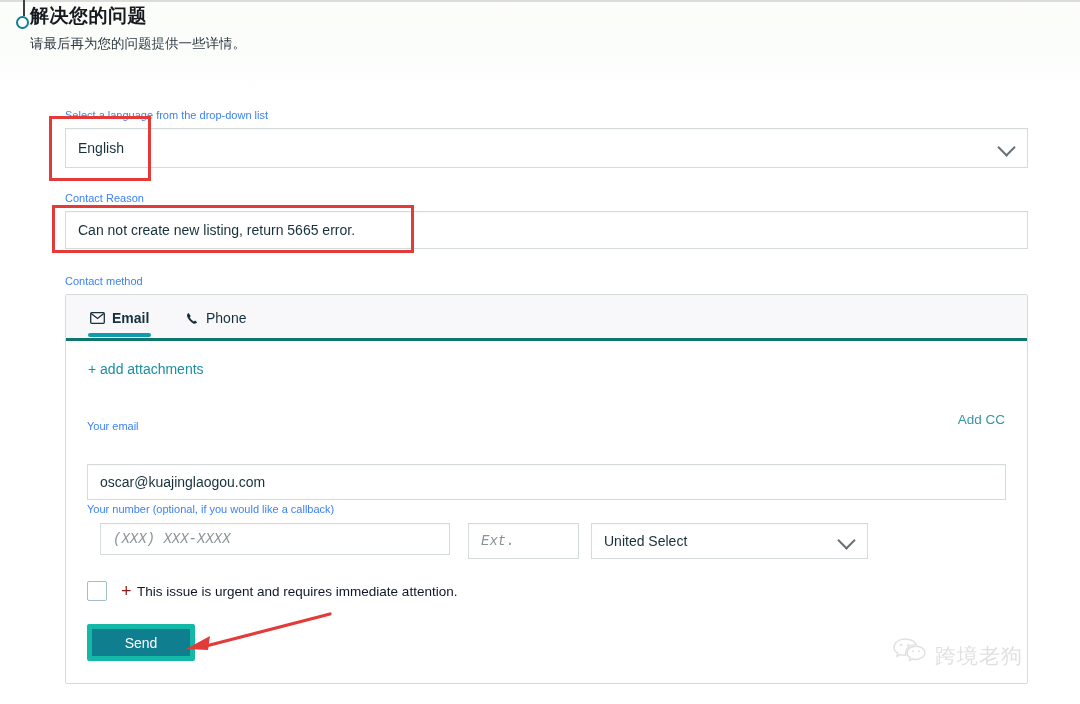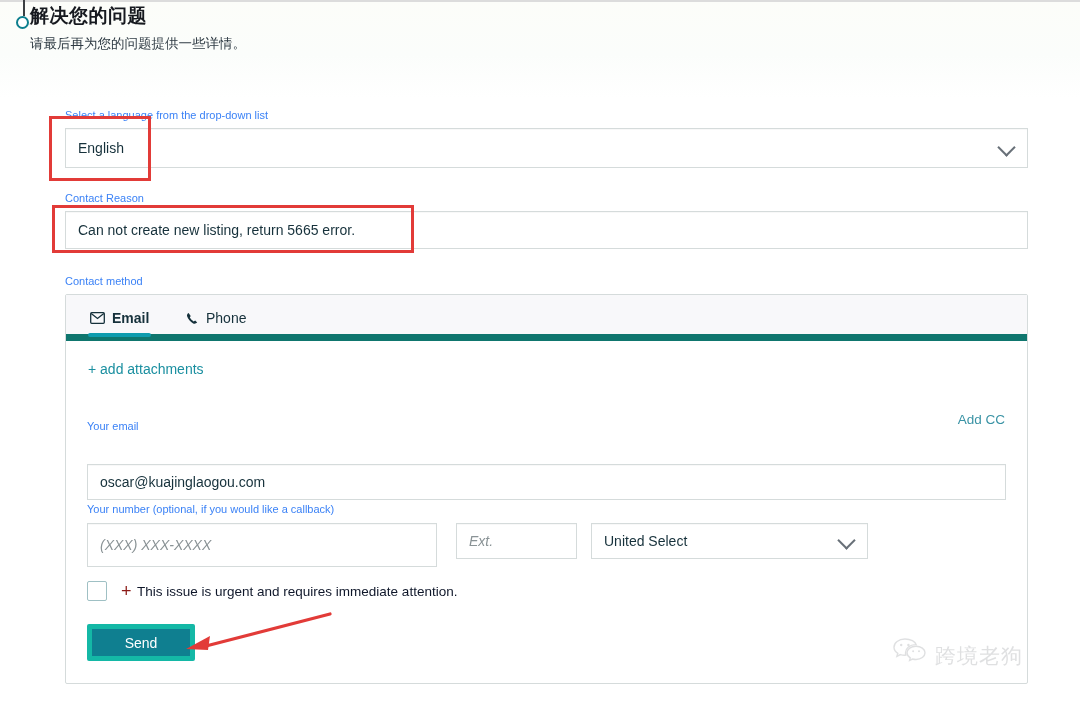--- a/index.html
+++ b/index.html
@@ -133,21 +133,21 @@
     box-sizing: border-box;
     border: 1px solid #d5dbdb;
     background: #ffffff;
     border-radius: 2px;
   }
   #tab-bar {
     position: absolute;
     left: 0; top: 0;
     width: 961px; height: 46px;
     background: #f8f8fa;
-    border-bottom: 7px solid #0f766e;
+    border-bottom: 3px solid #0f766e;
     box-sizing: border-box;
   }
   .tab {
     position: absolute;
     top: 0;
     height: 46px;
     display: flex;
     align-items: center;
     gap: 7px;
     font-size: 14px;
@@ -196,26 +196,26 @@
     cursor: pointer;
   }
   #email-input {
     left: 87px; top: 440px;
     width: 919px; height: 36px; margin-top: 24px;
   }
 
   
   #phone-label { left: 87px; top: 500px; }
   #phone-input {
-    left: 87px; top: 523px;
-    width: 350px; height: 44px;
+    left: 100px; top: 523px;
+    width: 350px; height: 32px; font-family: Liberation Mono, monospace;
   }
   #ext-input {
-    left: 456px; top: 523px;
-    width: 121px; height: 36px;
+    left: 468px; top: 523px;
+    width: 111px; height: 36px; font-family: Liberation Mono, monospace;
   }
   #country-select {
     left: 591px; top: 523px;
     width: 277px; height: 36px;
   }
 
   
   #urgent-checkbox {
     position: absolute;
     left: 87px; top: 581px;

